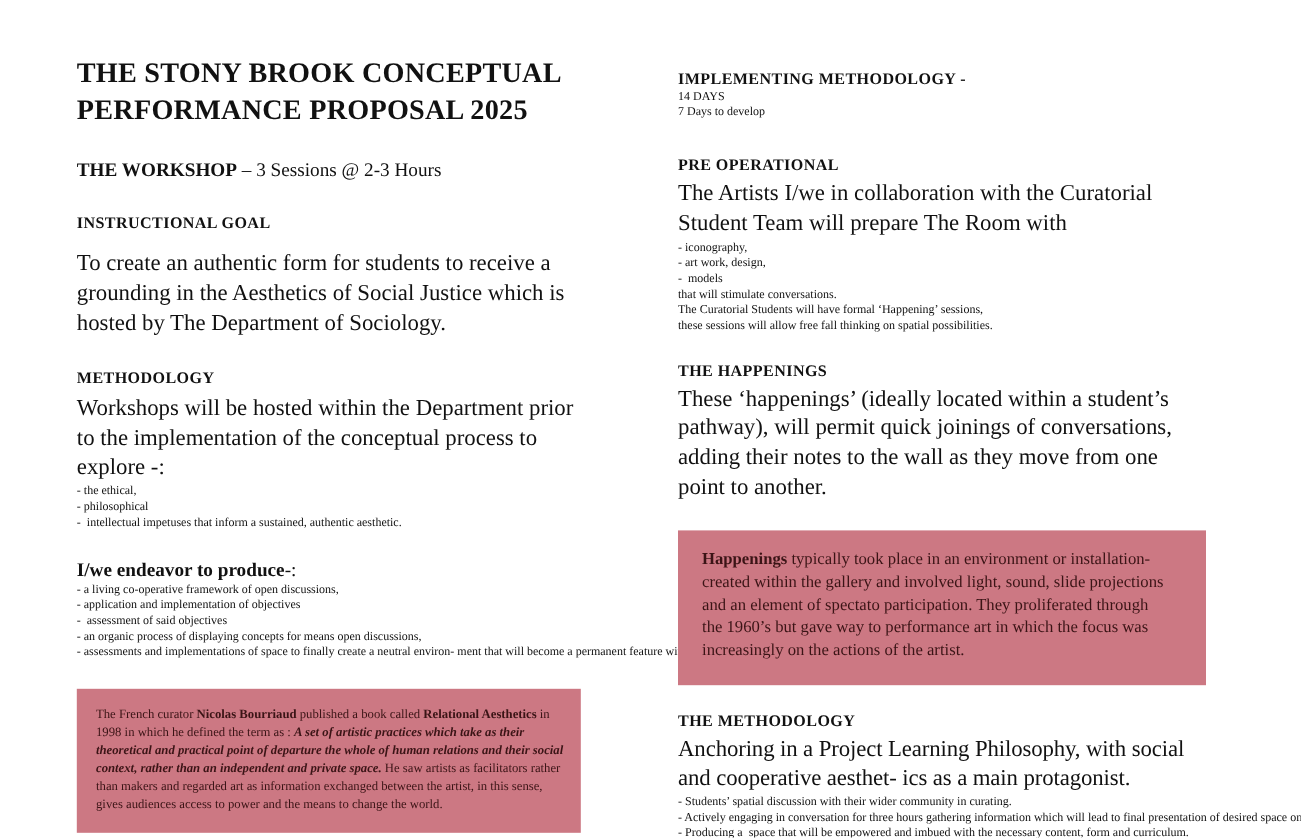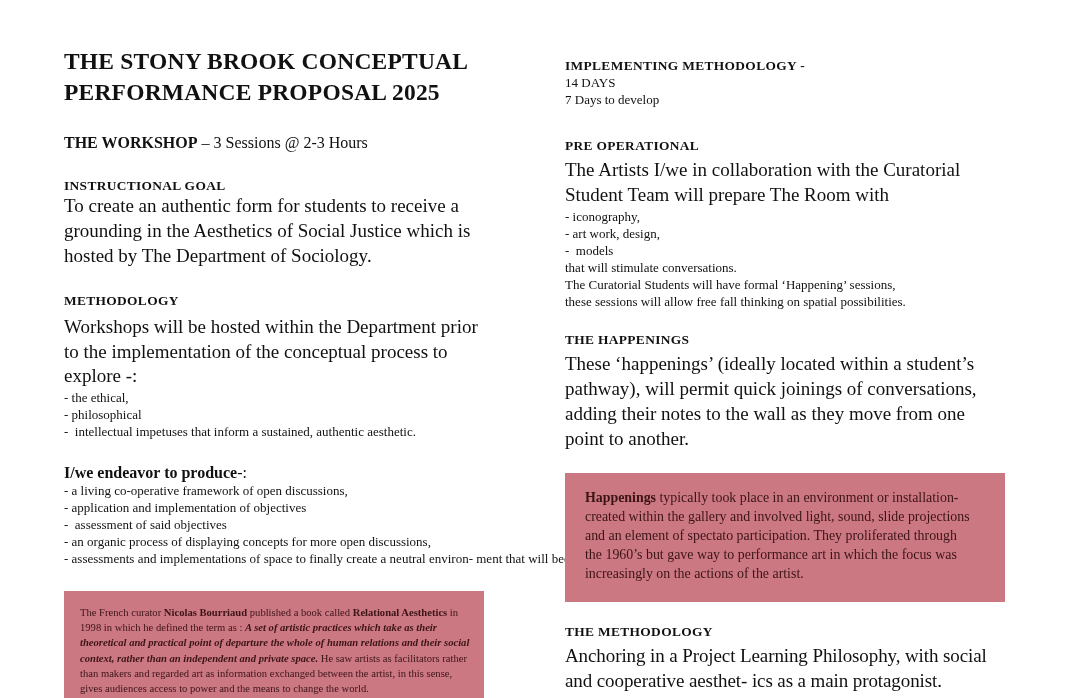--- a/index.html
+++ b/index.html
@@ -60,26 +60,26 @@
     margin: 0;
   }
   .sub-head .thin {
     font-weight: normal;
   }
   .mt-30 { margin-top: 30px; }
   .mt-26 { margin-top: 26px; }
   .mt-24 { margin-top: 24px; }
   .mt-22 { margin-top: 22px; }
   .mt-18 { margin-top: 18px; }
-  .mt-14 { }
+  .mt-14 { margin-top: 14px; }
   .mt-10 { margin-top: 10px; }
   .mt-6 { margin-top: 6px; }
   .mt-4 { margin-top: 4px; }
   .list {
-    font-size: 13px;
+    font-size: 10px;
     line-height: 1.31;
     margin: 0;
   }
   .list div { white-space: pre; }
   .wrapline { white-space: normal; }
 
   
   .callout {
     background: #cc7883;
     color: #3b1416;
@@ -125,21 +125,21 @@
       <div>- philosophical</div>
       <div>-  intellectual impetuses that inform a sustained, authentic aesthetic.</div>
     </div>
 
     <p class="sub-head mt-24"><span>I/we endeavor to produce</span><span class="thin">-:</span></p>
 
     <div class="list mt-18">
       <div>- a living co-operative framework of open discussions,</div>
       <div>- application and implementation of objectives</div>
       <div>-  assessment of said objectives</div>
-      <div>- an organic process of displaying concepts for more open discussions,</div>
+      <div>- an organic process of displaying concepts for means open discussions,</div>
       <div class="wrapline">- assessments and implementations of space to finally create a neutral environ- ment that will become a permanent feature within the Stony Brook University Environment.</div>
     </div>
 
     <div class="callout callout-left">
       <span>The French curator </span><b>Nicolas Bourriaud</b><span> published a book called </span><b>Relational Aesthetics</b><span> in 1998 in which he defined the term as : </span><i>A set of artistic practices which take as their theoretical and practical point of departure the whole of human relations and their social context, rather than an independent and private space.</i><span> He saw artists as facilitators rather than makers and regarded art as information exchanged between the artist, in this sense, gives audiences access to power and the means to change the world.</span>
     </div>
 
   </div>
 
   <div class="col col-right">

